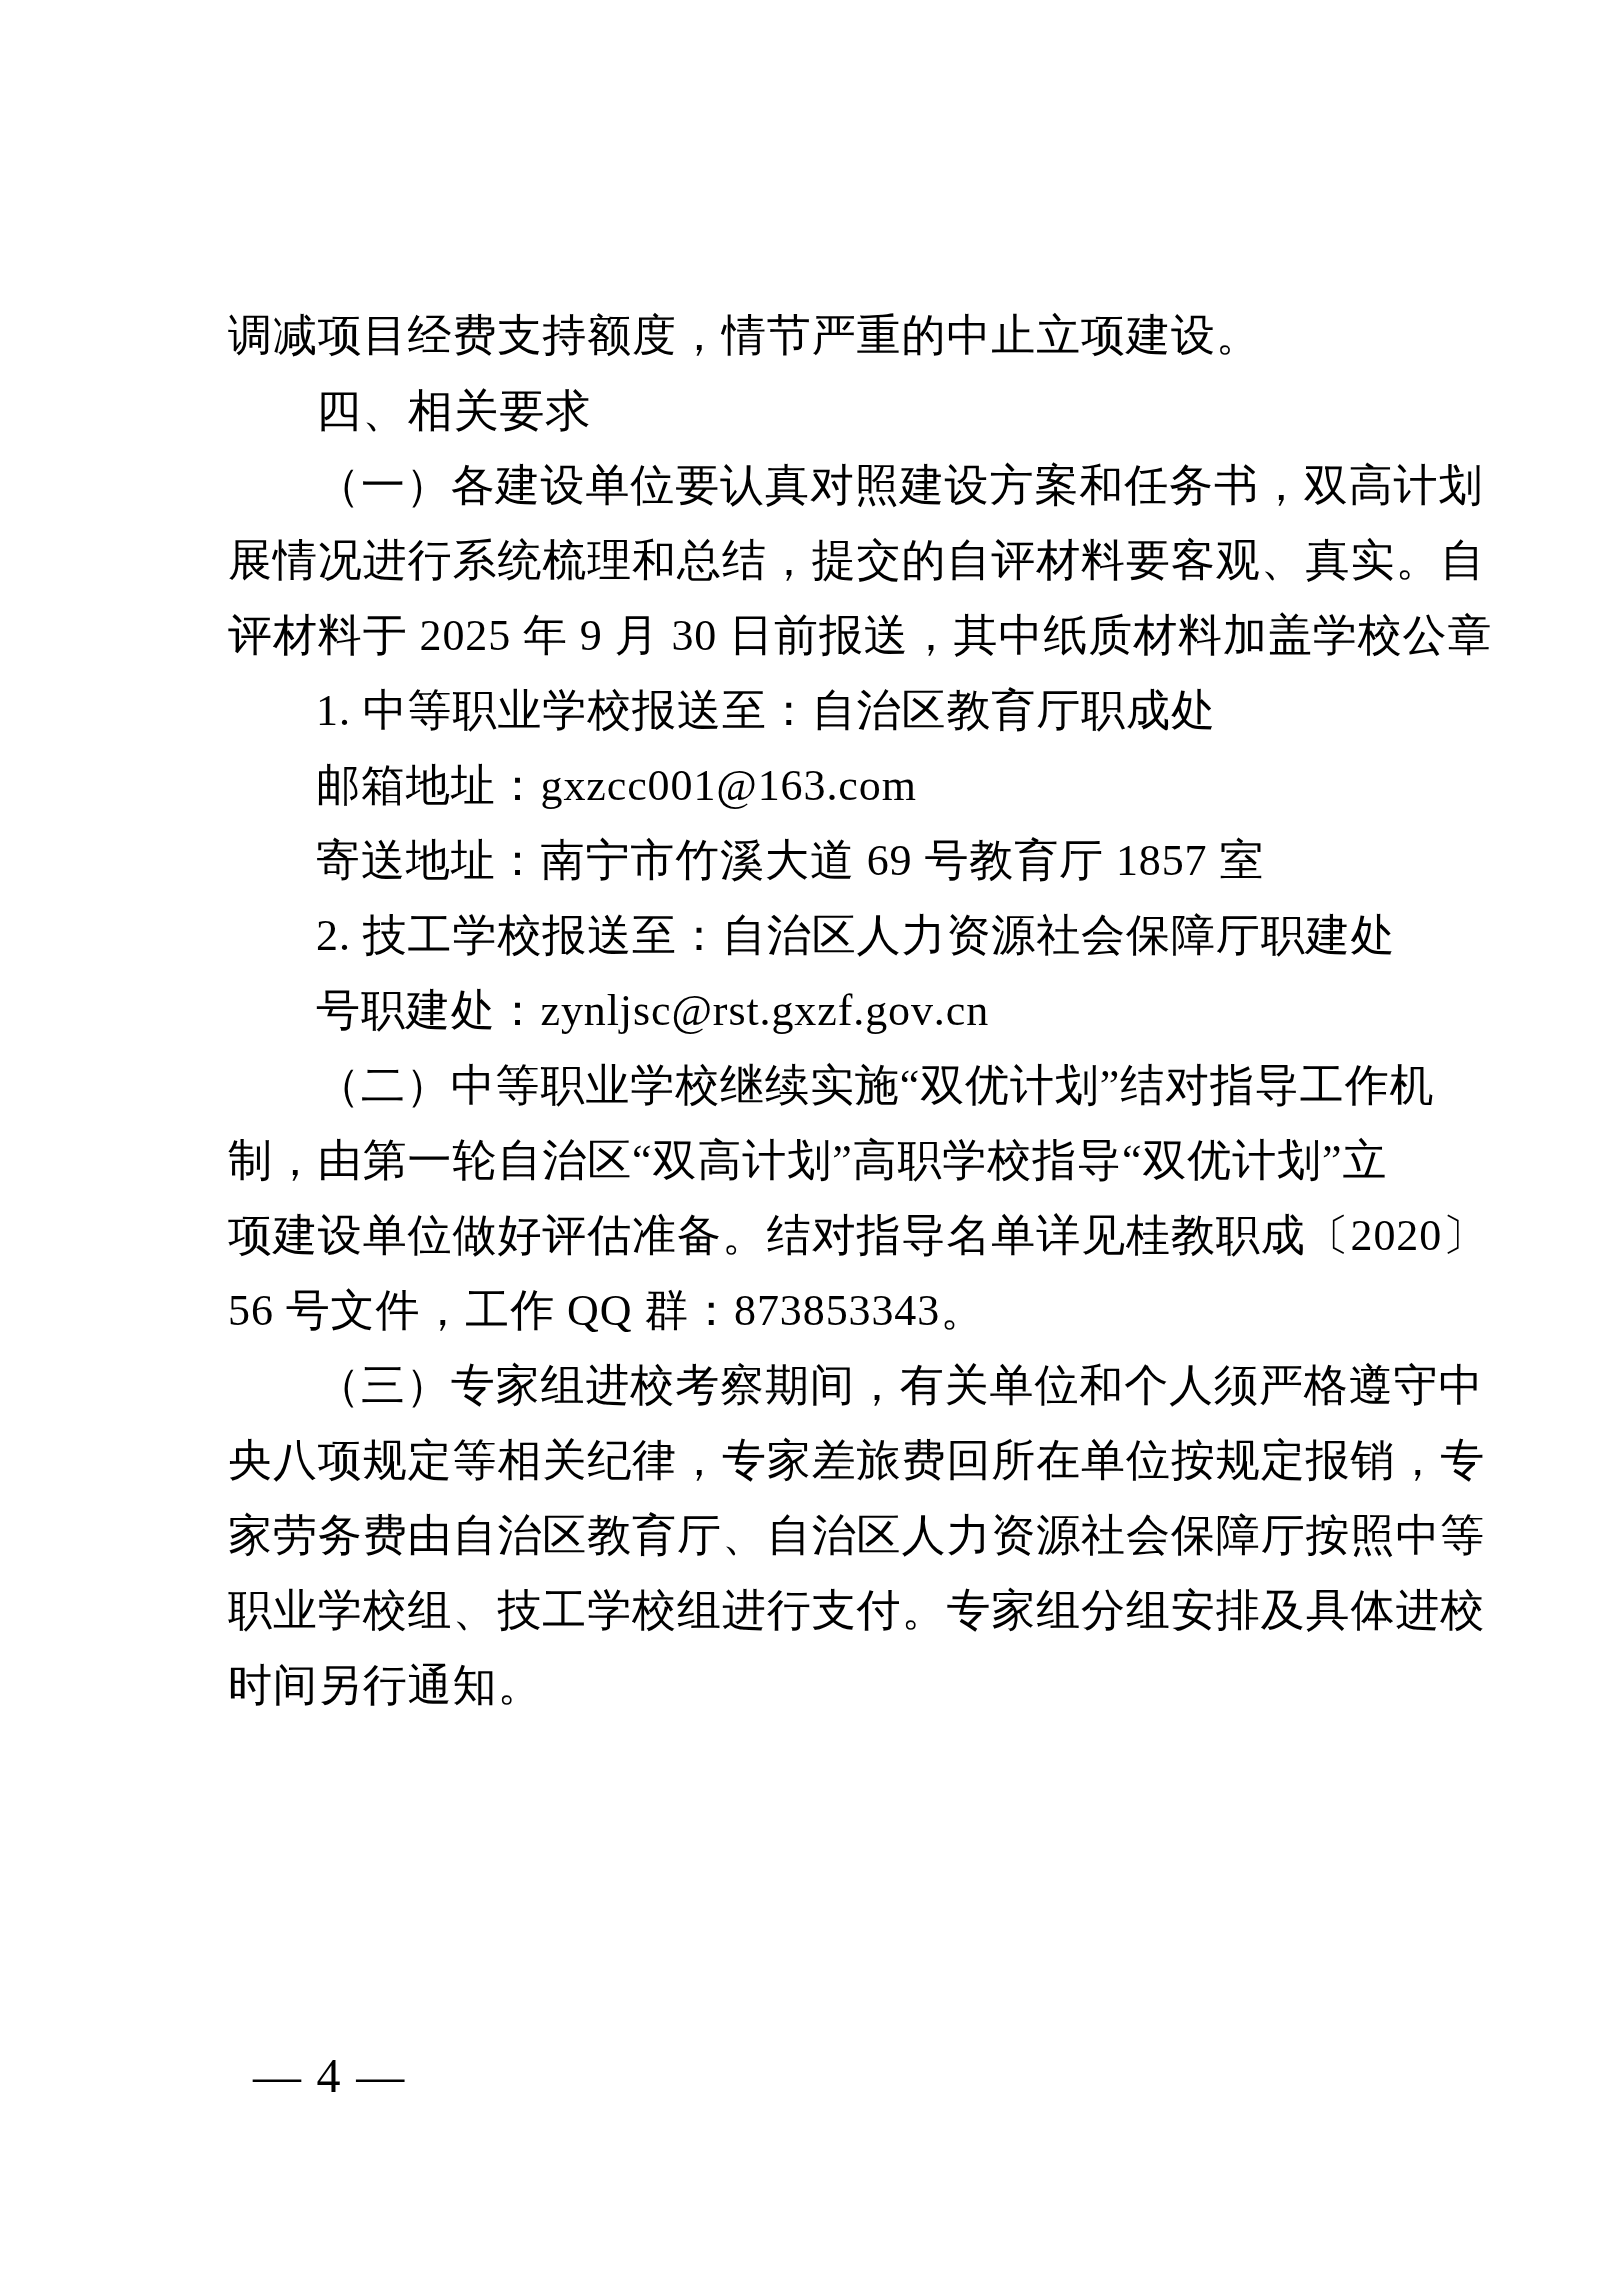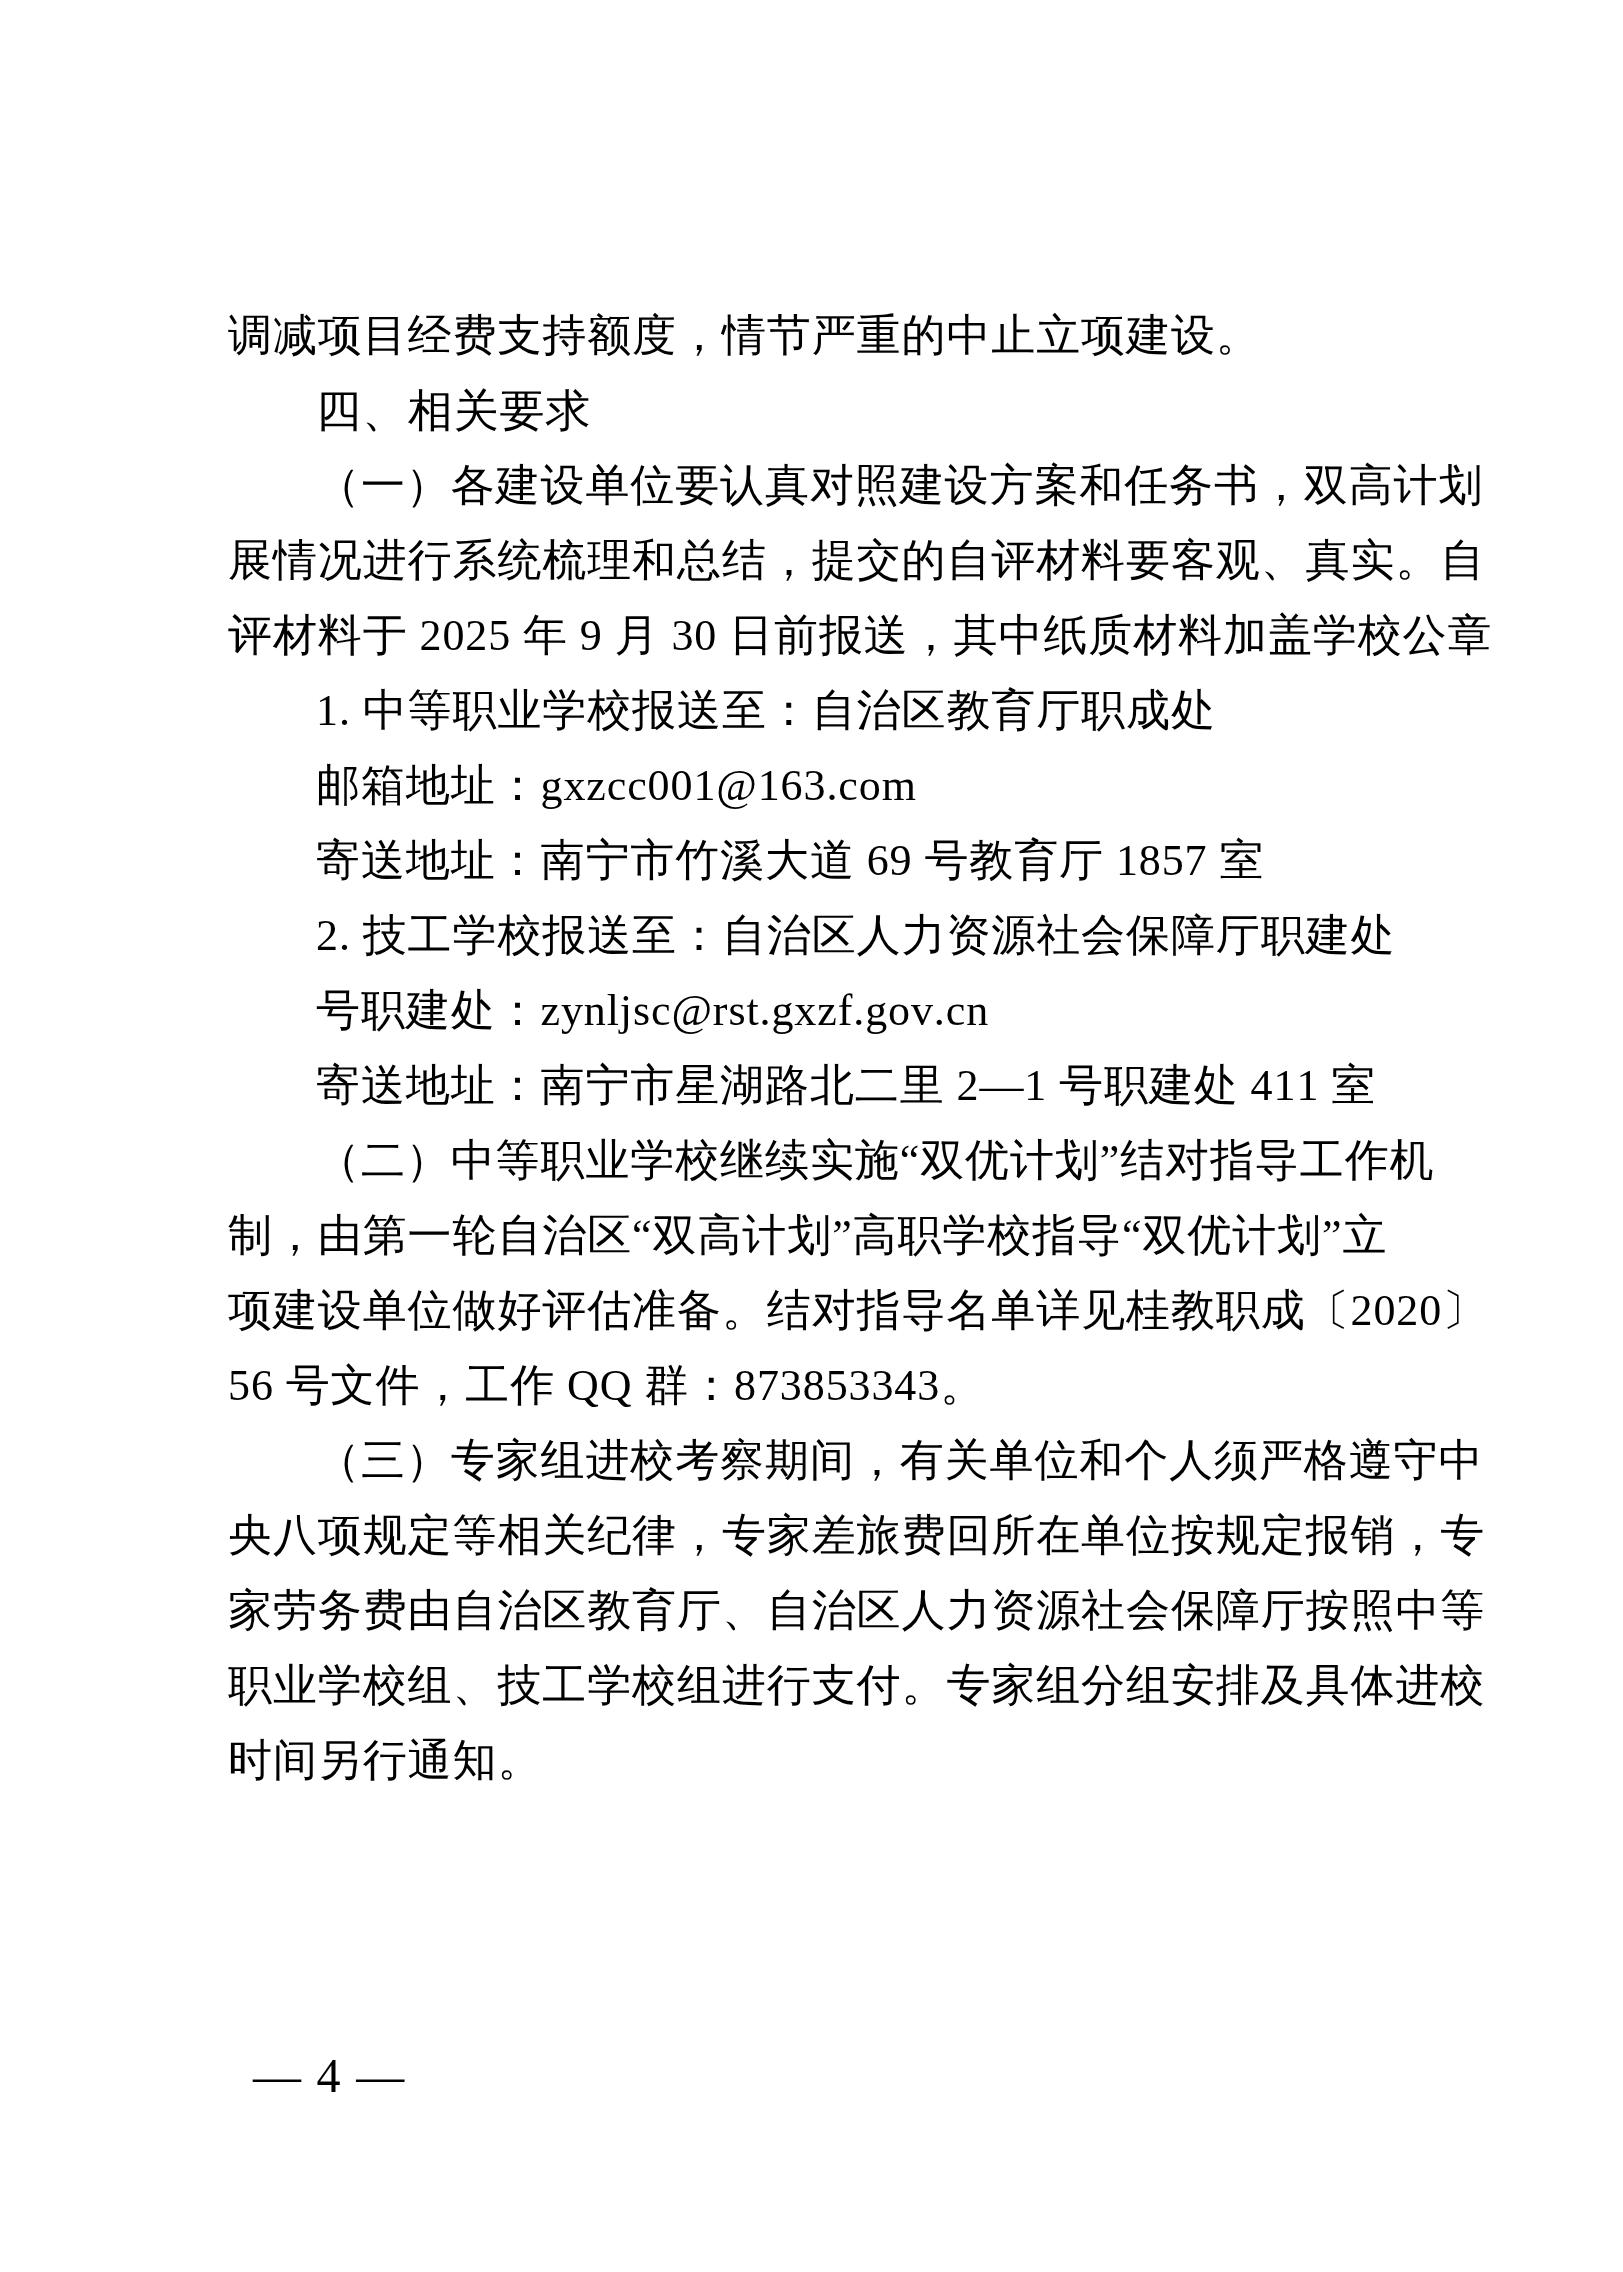--- a/index.html
+++ b/index.html
@@ -56,21 +56,20 @@
     <div class="line">调减项目经费支持额度，情节严重的中止立项建设。</div>
     <div class="line indent heading">四、相关要求</div>
     <div class="line indent">（一）各建设单位要认真对照建设方案和任务书，双高计划</div>
     <div class="line">展情况进行系统梳理和总结，提交的自评材料要客观、真实。自</div>
     <div class="line">评材料于 2025 年 9 月 30 日前报送，其中纸质材料加盖学校公章</div>
     <div class="line indent">1. 中等职业学校报送至：自治区教育厅职成处</div>
     <div class="line indent">邮箱地址：gxzcc001@163.com</div>
     <div class="line indent">寄送地址：南宁市竹溪大道 69 号教育厅 1857 室</div>
     <div class="line indent">2. 技工学校报送至：自治区人力资源社会保障厅职建处</div>
     <div class="line indent">号职建处：zynljsc@rst.gxzf.gov.cn</div>
-    <div class="line indent">寄送地址：南宁市星湖路北二里 2—1 号职建处 411 室</div>
     <div class="line indent">（二）中等职业学校继续实施“双优计划”结对指导工作机</div>
     <div class="line">制，由第一轮自治区“双高计划”高职学校指导“双优计划”立</div>
     <div class="line">项建设单位做好评估准备。结对指导名单详见桂教职成〔2020〕</div>
     <div class="line">56 号文件，工作 QQ 群：873853343。</div>
     <div class="line indent">（三）专家组进校考察期间，有关单位和个人须严格遵守中</div>
     <div class="line">央八项规定等相关纪律，专家差旅费回所在单位按规定报销，专</div>
     <div class="line">家劳务费由自治区教育厅、自治区人力资源社会保障厅按照中等</div>
     <div class="line">职业学校组、技工学校组进行支付。专家组分组安排及具体进校</div>
     <div class="line">时间另行通知。</div>
   </main>

